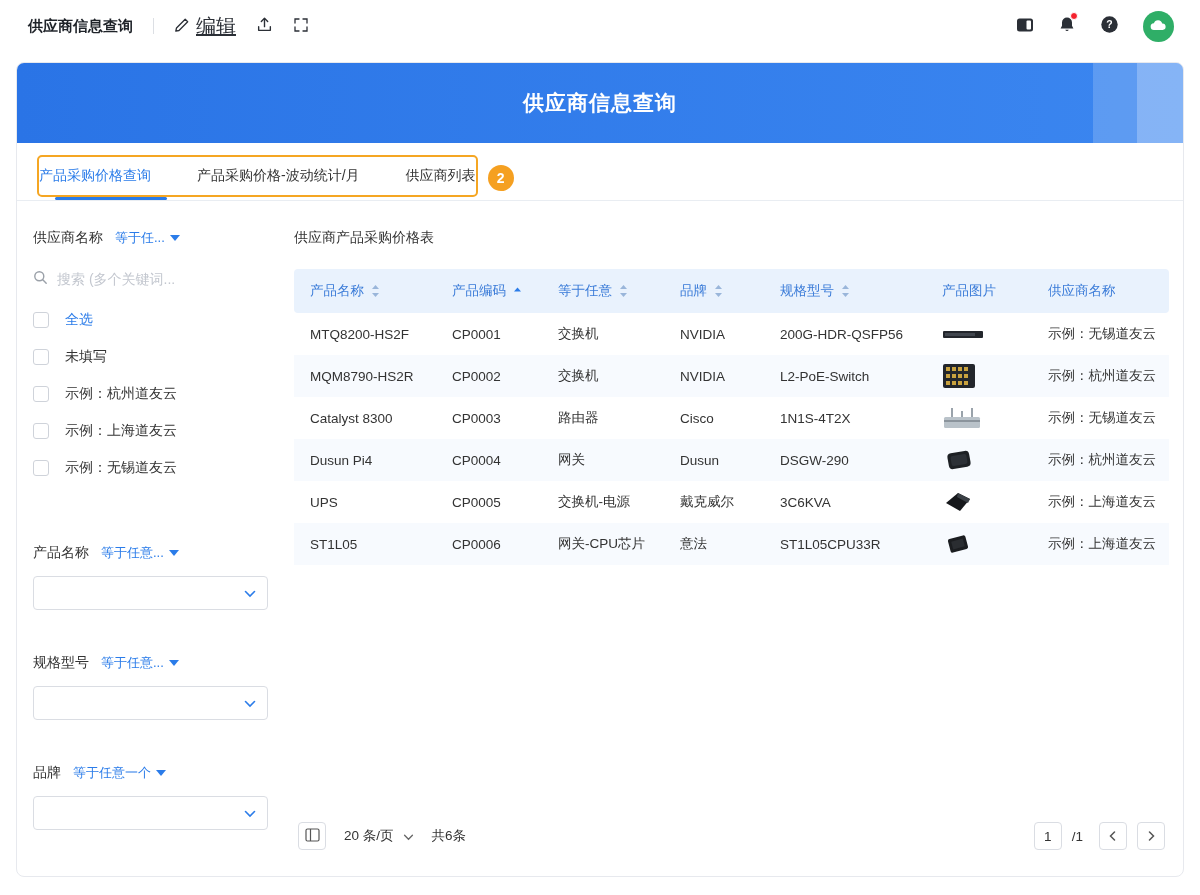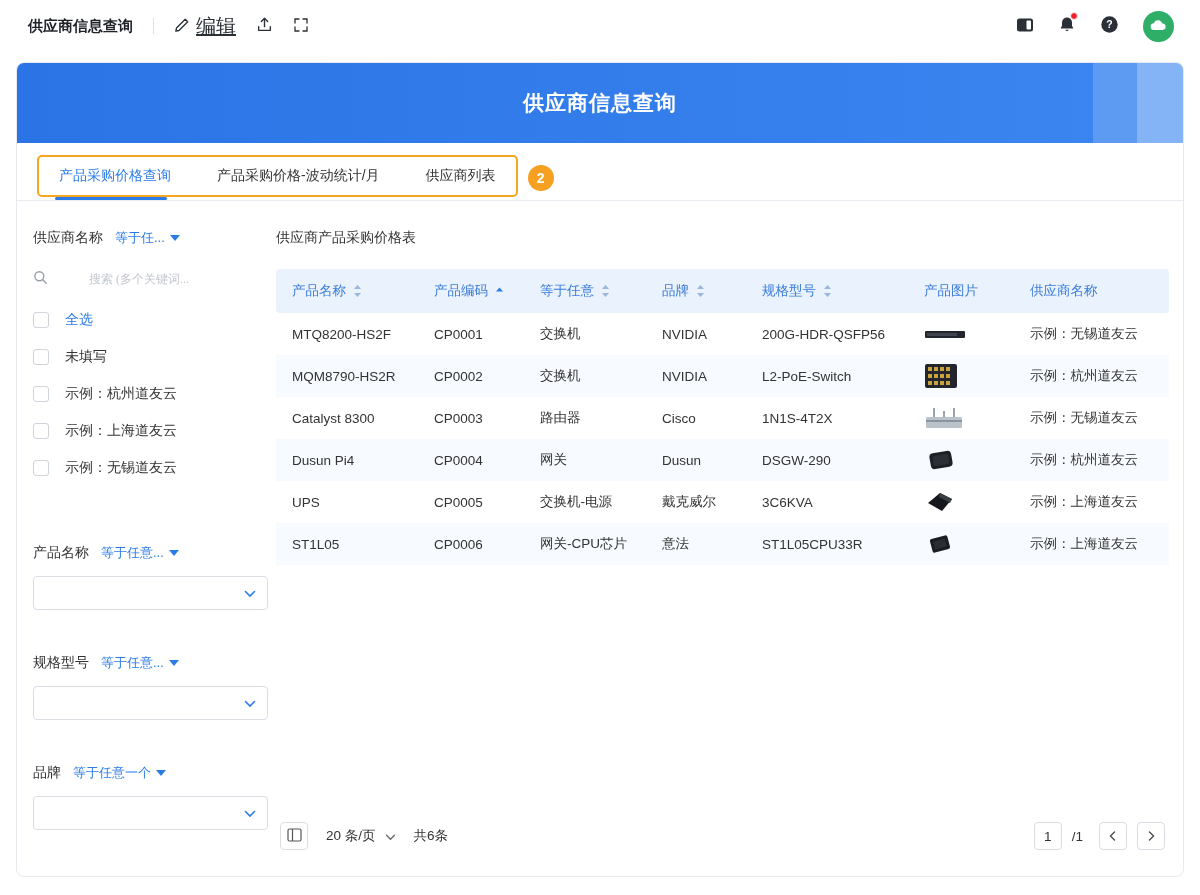--- a/index.html
+++ b/index.html
@@ -27,50 +27,50 @@
   .card { margin: 10px 16px 16px; height: 815px; border: 1px solid #e7e9ee; border-radius: 8px; background: #fff; display: flex; flex-direction: column; overflow: hidden; }
 
   
   .banner { height: 80px; flex: 0 0 auto; background: linear-gradient(90deg, #2a74e6, #3b86f0); position: relative; display: flex; align-items: center; justify-content: center; }
   .banner h1 { color: #fff; font-size: 21px; font-weight: 700; letter-spacing: 1px; }
   .banner-deco-1 { position: absolute; right: 46px; top: 0; bottom: 0; width: 44px; background: rgba(255,255,255,0.18); }
   .banner-deco-2 { position: absolute; right: 0; top: 0; bottom: 0; width: 46px; background: rgba(255,255,255,0.38); }
 
   
   .tabs-row { position: relative; flex: 0 0 auto; height: 58px; padding: 12px 0 0 20px; display: flex; align-items: flex-start; border-bottom: 1px solid #e9edf2; }
-  .tabs-annotation { border: 2px solid #f5a623; border-radius: 5px; height: 42px; display: flex; align-items: flex-start; padding: 0 20px; }
+  .tabs-annotation { border: 2px solid #f5a623; border-radius: 5px; height: 42px; display: flex; align-items: flex-start; padding: 0 0; }
   .tab { font-size: 14px; color: #333; margin-right: 46px; cursor: pointer; height: 38px; display: flex; align-items: center; white-space: nowrap; }
   .tab:last-child { margin-right: 0; }
   .tab.active { color: #2b7ce9; }
   .active-underline { position: absolute; bottom: 0; height: 3px; background: #2b7ce9; border-radius: 2px; }
   .anno-badge { width: 26px; height: 26px; border-radius: 50%; background: #f5a021; color: #fff; font-size: 14px; font-weight: 700; display: flex; align-items: center; justify-content: center; margin: 10px 0 0 10px; }
 
   
   .content { flex: 1; min-height: 0; display: flex; padding: 28px 14px 26px 16px; }
 
   
   .sidebar { width: 235px; flex: 0 0 auto; display: flex; flex-direction: column; }
   .filter-head { display: flex; align-items: center; gap: 12px; font-size: 14px; }
   .filter-label { color: #333; font-weight: 500; }
   .operator { display: flex; align-items: center; gap: 5px; color: #2b7ce9; font-size: 13px; background: none; border: none; cursor: pointer; }
   .caret-down { width: 0; height: 0; border-left: 5px solid transparent; border-right: 5px solid transparent; border-top: 6px solid #2b7ce9; }
   .search-box { display: flex; align-items: center; gap: 9px; margin-top: 18px; height: 28px; }
-  .search-input { border: none; outline: none; flex: 1; font-size: 12px; color: #333; font-family: Liberation Serif, serif; background: transparent; margin-left: 32px; }
+  .search-input { border: none; outline: none; flex: 1; font-size: 14px; color: #333; font-family: Liberation Sans, sans-serif; background: transparent; }
   .search-input::placeholder { color: #c3c7cf; }
   .cb-list { margin-top: 8px; display: flex; flex-direction: column; }
   .cb-row { display: flex; align-items: center; gap: 16px; height: 37px; cursor: pointer; }
   .cb-box { width: 16px; height: 16px; border: 1px solid #cfd3da; border-radius: 3px; background: #fff; flex: 0 0 auto; }
   .cb-label { font-size: 14px; color: #333; }
   .cb-label.accent { color: #2b7ce9; }
   .filter-group { margin-top: 44px; }
   .filter-group.first { margin-top: 58px; }
   .select { margin-top: 14px; height: 34px; width: 100%; border: 1px solid #dadde3; border-radius: 4px; background: #fff; display: flex; align-items: center; justify-content: flex-end; padding: 0 11px; cursor: pointer; }
 
   
-  .main { flex: 1; min-width: 0; margin-left: 8px; display: flex; flex-direction: column; }
+  .main { flex: 1; min-width: 0; margin-left: 26px; display: flex; flex-direction: column; }
   .table-title { font-size: 14px; color: #333; }
   .table { margin-top: 22px; }
   .t-grid { display: grid; grid-template-columns: 146px 106px 122px 100px 162px 106px minmax(0,1fr); }
   .t-head { background: #e9f2fd; border-radius: 4px; height: 44px; }
   .th { display: flex; align-items: center; gap: 7px; padding: 0 12px; font-size: 13.5px; color: #3a7bd8; font-weight: 500; white-space: nowrap; }
   .t-row { height: 42px; }
   .t-row:nth-child(even) { background: #f7fafe; }
   .td { display: flex; align-items: center; padding: 16px 12px; font-size: 13.5px; color: #333; white-space: nowrap; overflow: hidden; }
   .th:first-child, .td:first-child { padding-left: 16px; }
 

